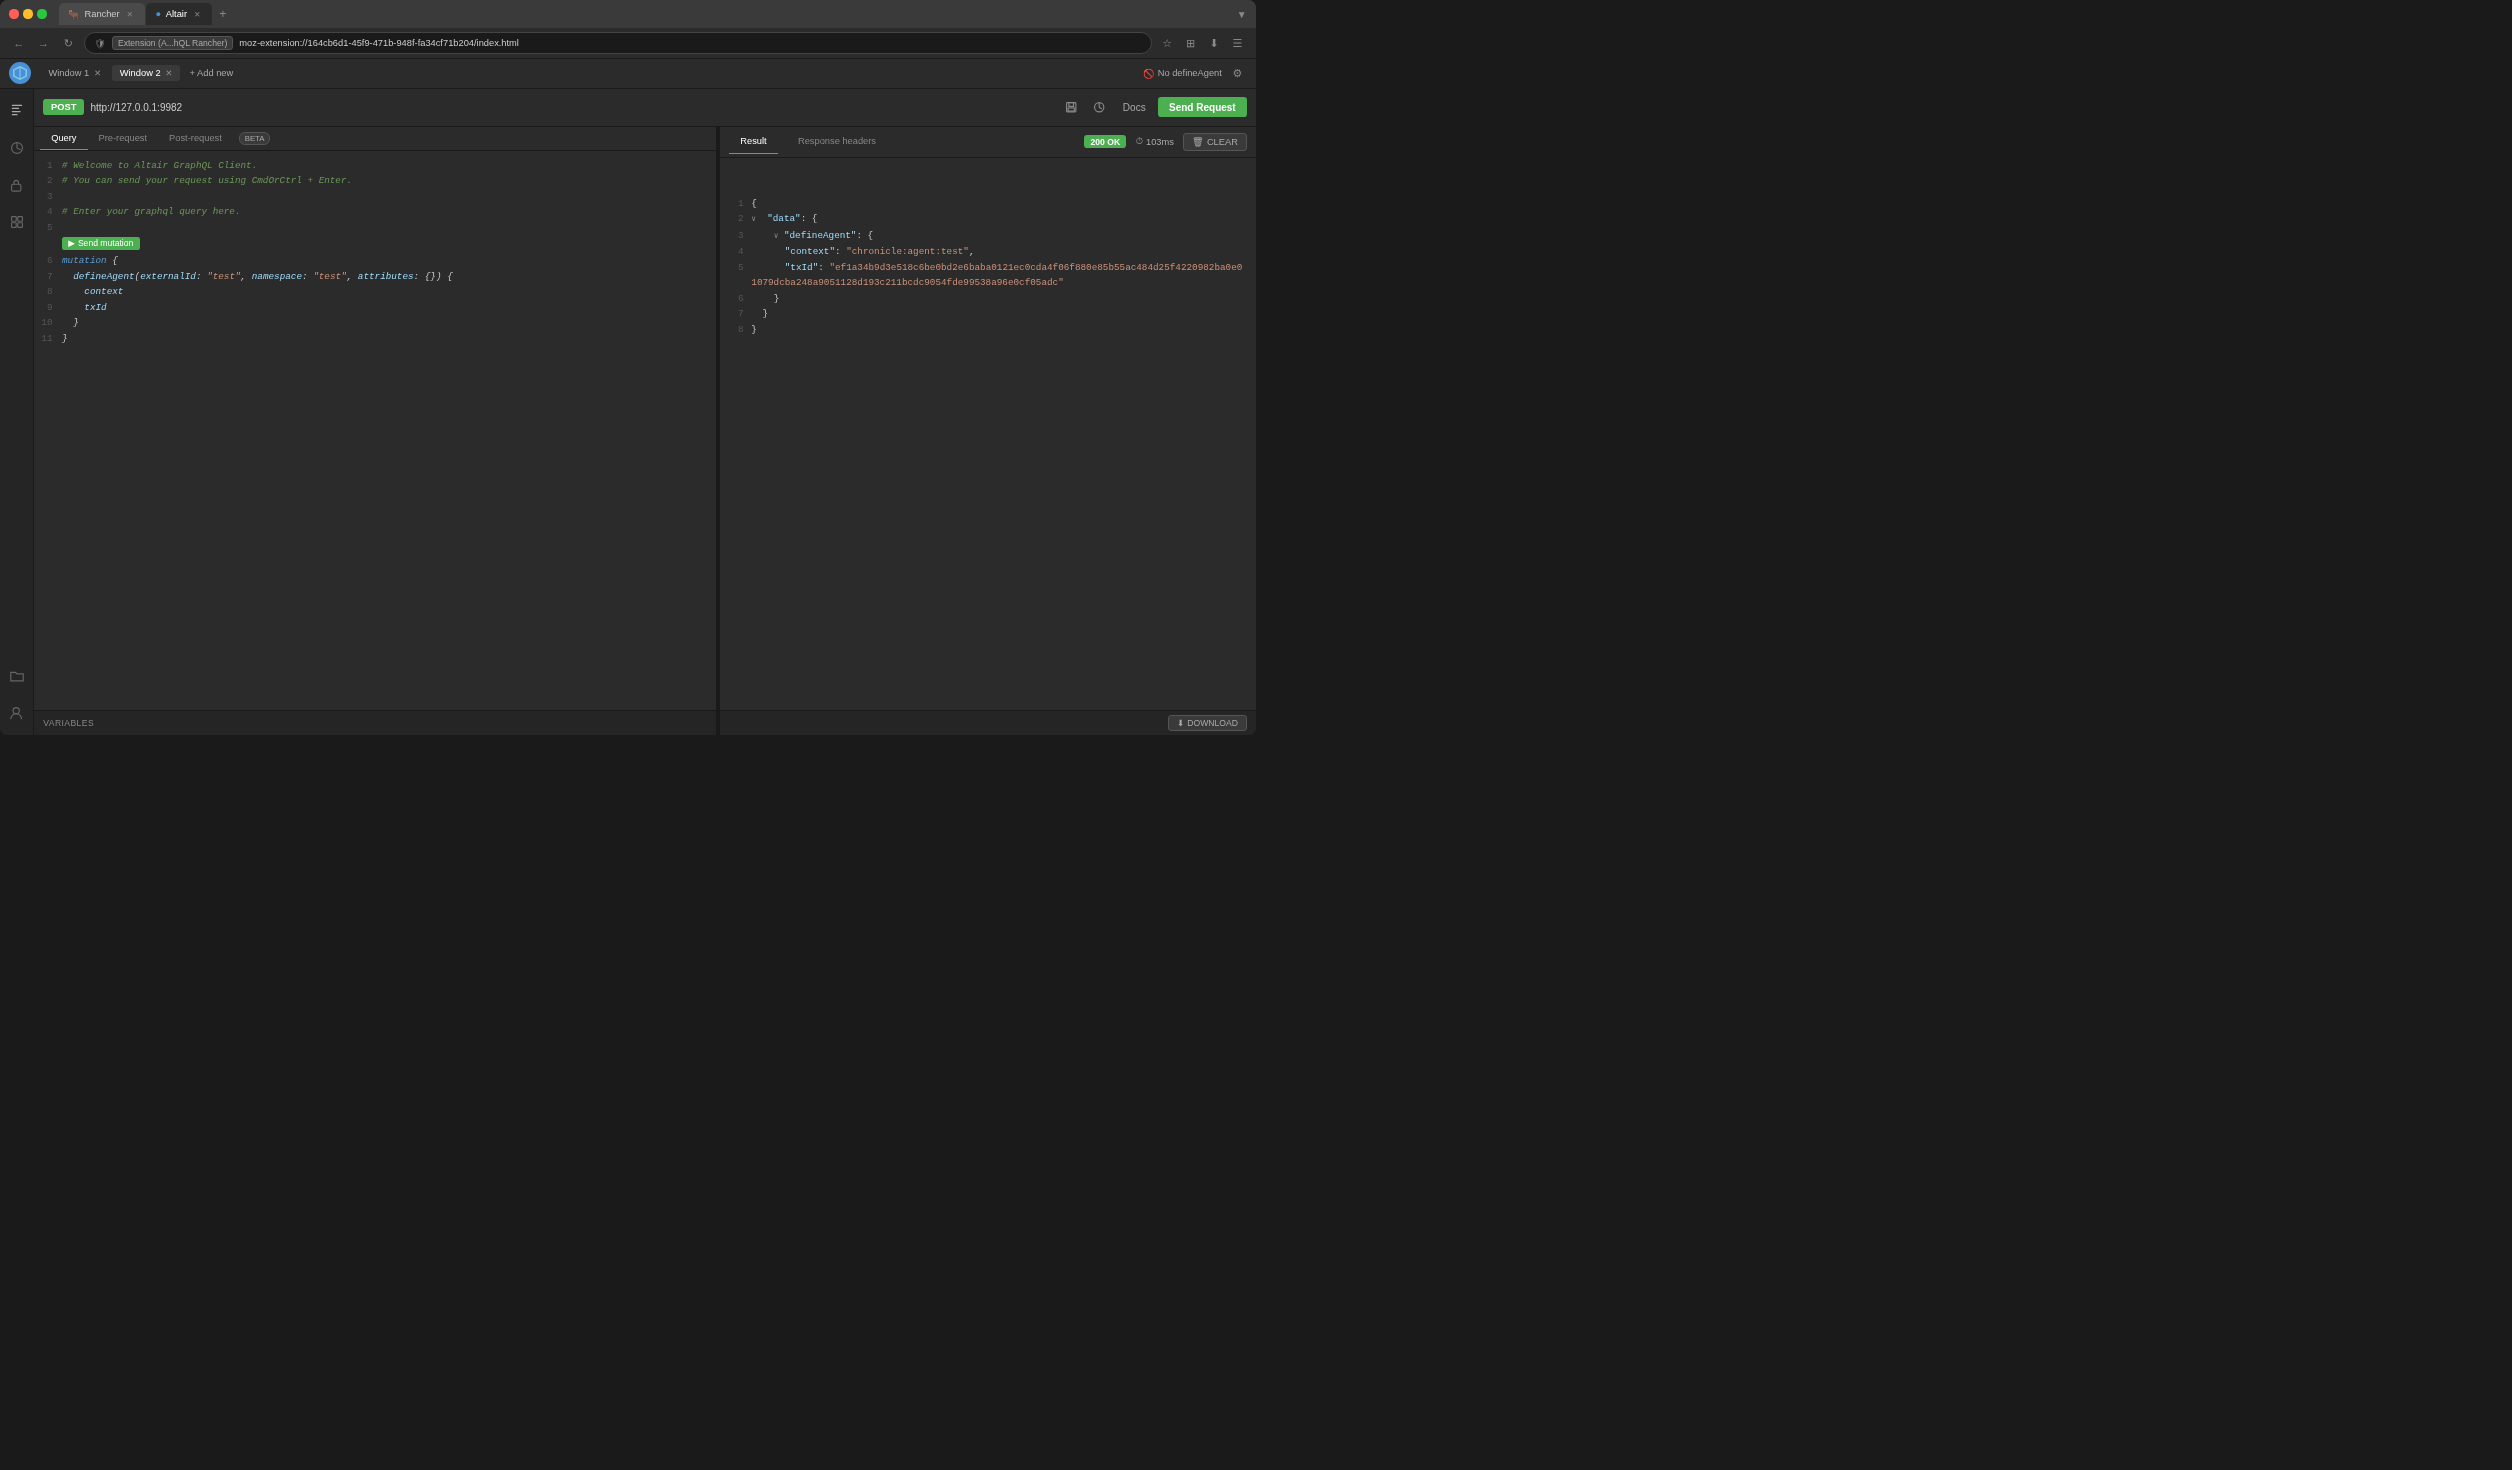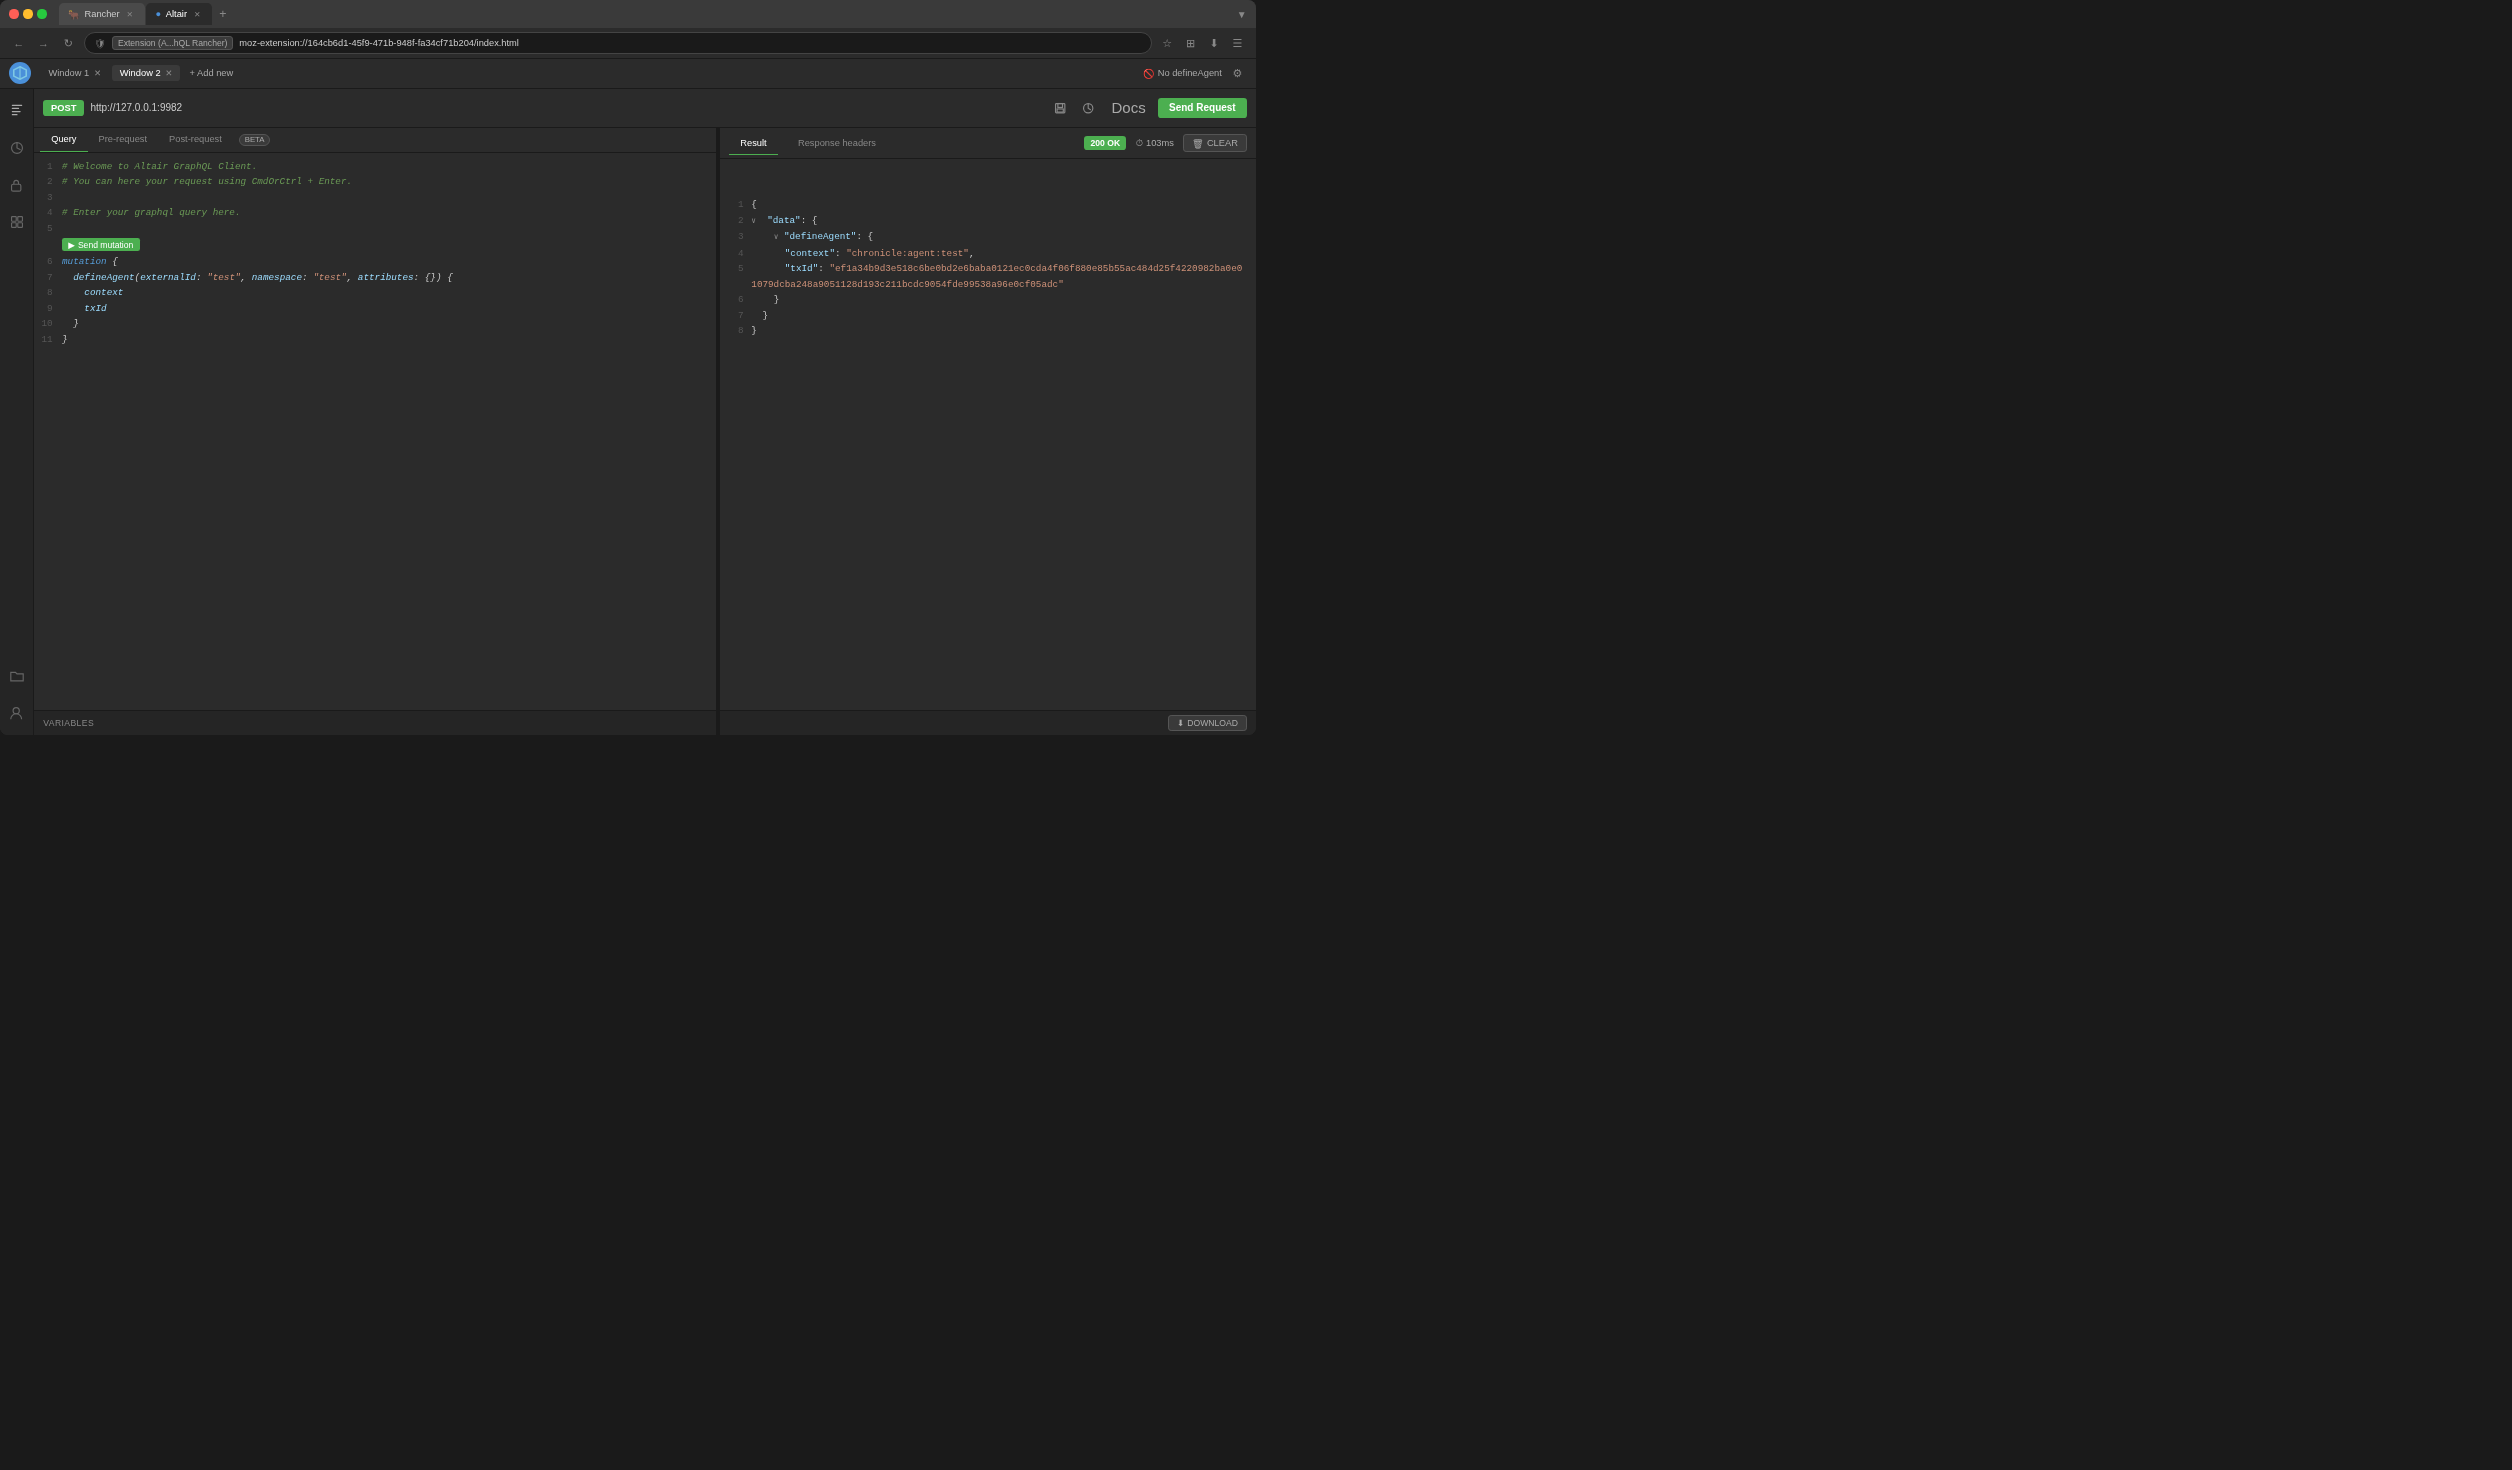--- a/index.html
+++ b/index.html
@@ -298,21 +298,21 @@
       display: flex;
       align-items: center;
       justify-content: center;
       color: #888;
       cursor: pointer;
       border-radius: 3.1px;
       font-size: 11px;
     }
     .docs-btn {
       color: #aaa;
-      font-size: 15px;
+      font-size: 10px;
       cursor: pointer;
       padding: 3.1px 6.2px;
     }
     .send-btn {
       background: #4caf50;
       color: #fff;
       padding: 4.7px 11px;
       border-radius: 3.1px;
       font-size: 10px;
       font-weight: bold;
@@ -697,21 +697,21 @@
 
               <div class="code-editor">
 
                 <div class="code-line">
                   <span class="line-num">1</span>
                   <span class="line-content code-comment"># Welcome to Altair GraphQL Client.</span>
                 </div>
 
                 <div class="code-line">
                   <span class="line-num">2</span>
-                  <span class="line-content code-comment"># You can here your request using CmdOrCtrl + Enter.</span>
+                  <span class="line-content code-comment"># You can send your request using CmdOrCtrl + Enter.</span>
                 </div>
 
                 <div class="code-line">
                   <span class="line-num">3</span>
                   <span class="line-content"></span>
                 </div>
 
                 <div class="code-line">
                   <span class="line-num">4</span>
                   <span class="line-content code-comment"># Enter your graphql query here.</span>

